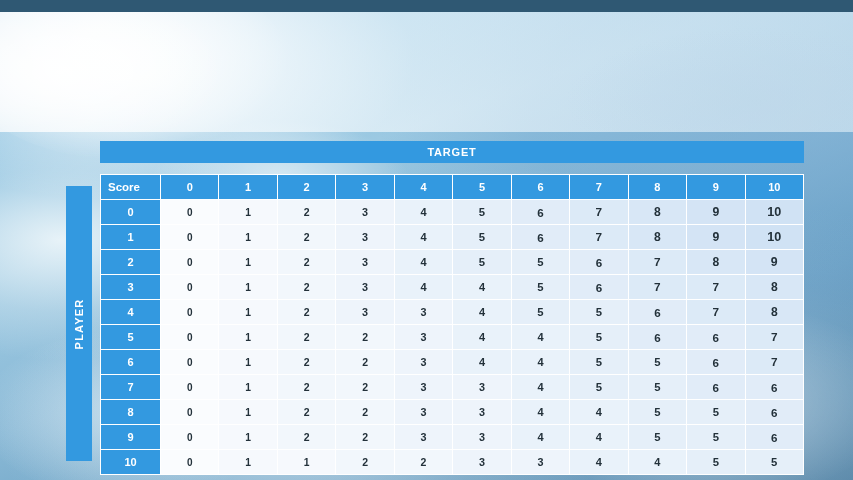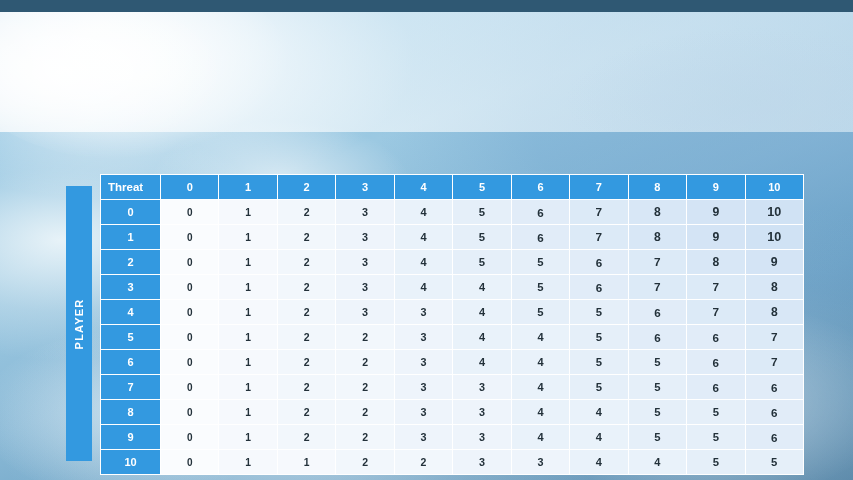--- a/index.html
+++ b/index.html
@@ -157,32 +157,35 @@
   <div class="cloud-wisp w2"></div>
   <div class="cloud-wisp w3"></div>
   <div class="cloud-wisp w4"></div>
   <div class="cloud-wisp w5"></div>
 
   <div class="top-bar"></div>
   <div class="title-band"></div>
   <div class="title-band-overlay"></div>
 
 
+  <div class="target-header">
+    <span>TARGET</span>
+  </div>
 
   <div class="player-header">
     <span>PLAYER</span>
   </div>
 
   <table class="grid">
     <colgroup>
       <col class="firstcol">
     </colgroup>
     <thead>
       <tr>
-        <th class="corner">Threat</th>
+        <th class="corner">Score</th>
       <th>0</th>
           <th>1</th>
           <th>2</th>
           <th>3</th>
           <th>4</th>
           <th>5</th>
           <th>6</th>
           <th>7</th>
           <th>8</th>
           <th>9</th>

